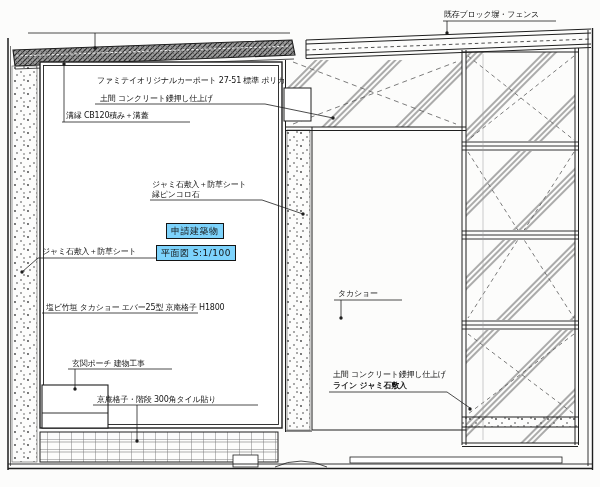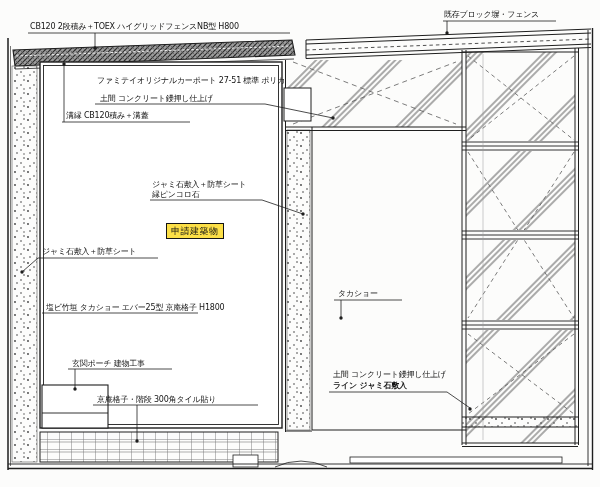--- a/index.html
+++ b/index.html
@@ -7,21 +7,21 @@
     position:relative;width:600px;height:487px;background:#fcfcfb;overflow:hidden;
     font-family:"DejaVu Sans","Liberation Sans",sans-serif;color:#141414;
   }
   .sheet svg{position:absolute;left:0;top:0;}
   .lbl{
     position:absolute;font-size:8px;line-height:9px;white-space:nowrap;
     letter-spacing:-0.2px;color:#141414;
   }
   .boxed{
     position:absolute;font-size:9px;line-height:12px;white-space:nowrap;
-    border:1.2px solid #141414;background:#fde047;padding:1px 4px;text-align:center;
+    border:1.2px solid #141414;background:#7dd3fc;padding:1px 4px;text-align:center;
     color:#141414;letter-spacing:0.5px;
   }
 </style>
 </head>
 <body>
 
 <div class="sheet">
 
   <svg width="600" height="487" viewBox="0 0 600 487">
     <defs>
@@ -155,32 +155,32 @@
         <circle cx="137" cy="441" r="1.7" fill="#1e1e1e" stroke="none"></circle>
 
       <path d="M334,300 H402 M341,300 V317"></path>
         <circle cx="341" cy="318" r="1.7" fill="#1e1e1e" stroke="none"></circle>
 
       <path d="M329,392 H447 L470,408"></path>
         <circle cx="470" cy="409" r="1.7" fill="#1e1e1e" stroke="none"></circle>
     </g>
   </svg>
 
-  <div class="lbl" style="left:30px;top:22px;">CB120 2段積み＋TOEX ハイグリッドフェンスNB型 H800</div>
   <div class="lbl" style="left:444px;top:10px;">既存ブロック塀・フェンス</div>
 
   <div class="lbl" style="left:97px;top:76px;">ファミテイオリジナルカーポート 27-51 標準 ポリカ</div>
   <div class="lbl" style="left:100px;top:94px;">土間 コンクリート鏝押し仕上げ</div>
 
   <div class="lbl" style="left:66px;top:111px;">溝縁 CB120積み＋溝蓋</div>
 
   <div class="lbl" style="left:152px;top:180px;">ジャミ石敷入＋防草シート</div>
   <div class="lbl" style="left:152px;top:190px;text-align:right;">縁ピンコロ石</div>
 
   <div class="boxed" style="left:166px;top:223px;">申請建築物</div>
+  <div class="boxed" style="left:156px;top:245px;">平面図 S:1/100</div>
 
   <div class="lbl" style="left:42px;top:247px;">ジャミ石敷入＋防草シート</div>
 
   <div class="lbl" style="left:46px;top:303px;">塩ビ竹垣 タカショー エバー25型 京庵格子 H1800</div>
 
   <div class="lbl" style="left:72px;top:359px;">玄関ポーチ 建物工事</div>
 
   <div class="lbl" style="left:97px;top:395px;">京庵格子・階段 300角タイル貼り</div>
 
   <div class="lbl" style="left:338px;top:289px;">タカショー</div>

